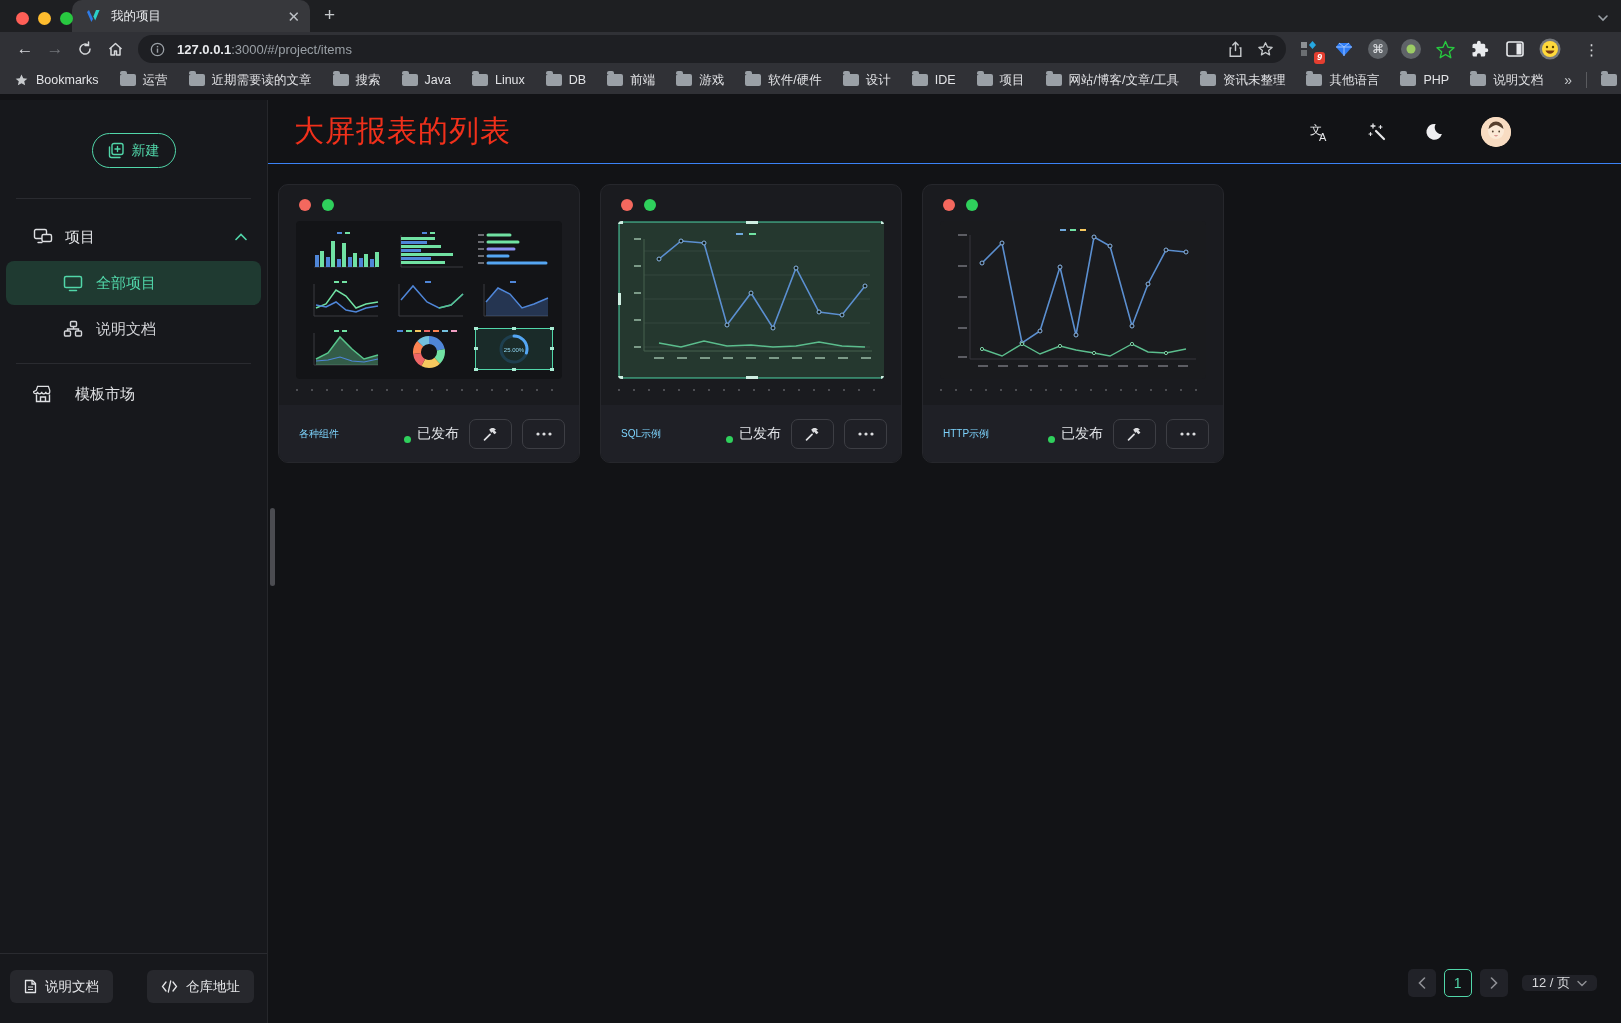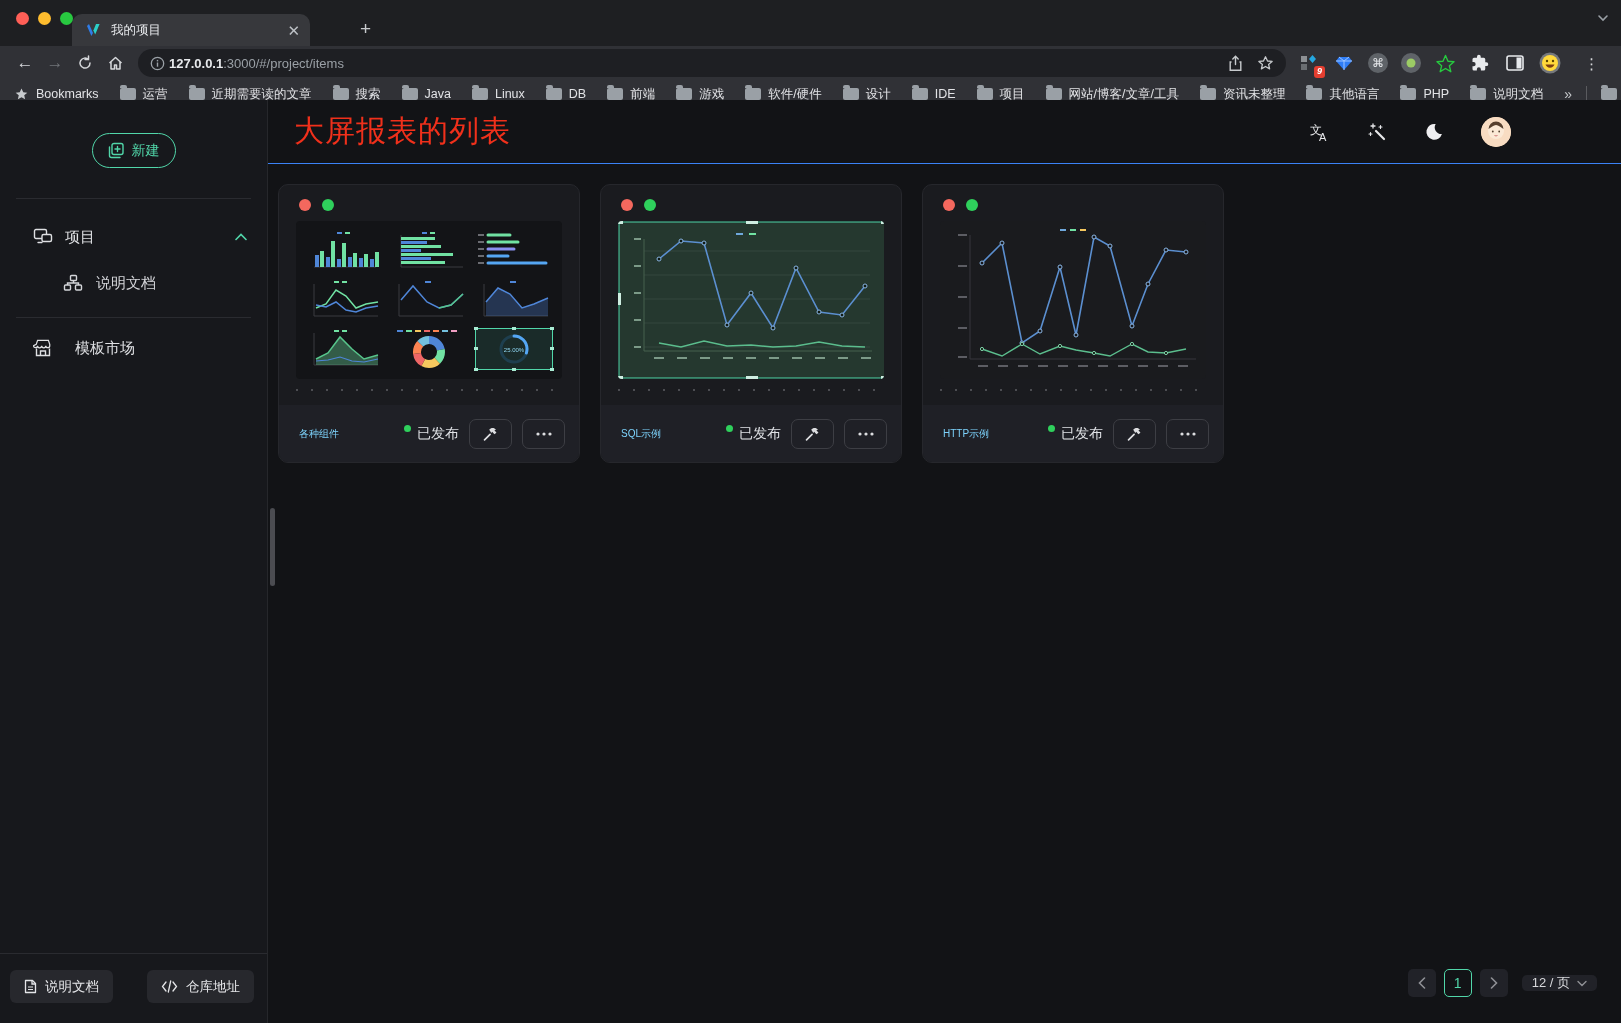--- a/index.html
+++ b/index.html
@@ -1,37 +1,37 @@
 <!DOCTYPE html>
 <html><head>
 <meta charset="utf-8">
 <style>
   * { margin:0; padding:0; box-sizing:border-box; }
   html,body { width:1621px; height:1023px; }
   body { font-family:"Liberation Sans", sans-serif; background:#121316; overflow:hidden; position:relative; color:#e6e7ea; }
   svg { display:block; }
 
   
-  .tabstrip { height:46px; background:#1e1f22; display:flex; align-items:flex-end; position:relative;gap:36px; }
+  .tabstrip { height:32px; background:#1e1f22; display:flex; align-items:flex-end; position:relative; }
   .traffic { display:flex; gap:9px; position:absolute; left:16px; top:12px; }
   .traffic i { width:13px; height:13px; border-radius:50%; display:block; }
   .t-red{background:#ff5f57;} .t-yellow{background:#febc2e;} .t-green{background:#28c840;}
   .tab { margin-left:72px; width:238px; height:32px; background:#37383c; border-radius:10px 10px 0 0;
          display:flex; align-items:center; padding:0 10px 0 14px; gap:9px; }
   .tab-title { font-size:12.5px; color:#e8eaed; flex:1; white-space:nowrap; overflow:hidden; }
   .tab-close { color:#bdc1c6; font-size:15px; line-height:1; cursor:default; }
   .newtab { color:#c7cacd; font-size:19px; margin:0 0 6px 14px; }
   .strip-chev { position:absolute; right:12px; top:12px; color:#9aa0a6; }
 
   .toolbar { height:34px; background:#303136; display:flex; align-items:center; padding:0 10px; }
   .nav-ic { width:30px; height:28px; display:flex; align-items:center; justify-content:center;
             color:#d5d7da; font-size:17px; }
   .nav-ic.disabled { color:#717479; }
   .omnibox { height:28px; flex:0 0 1148px; margin-left:8px; background:#1e1f23; border-radius:14px;
-             display:flex; align-items:center; padding:0 12px; gap:4px; }
+             display:flex; align-items:center; padding:0 12px; gap:12px; }
   .url { font-size:13px; color:#9aa0a6; white-space:nowrap; }
   .url b { color:#e8eaed; font-weight:bold; }
   .omni-right { margin-left:auto; display:flex; align-items:center; gap:14px; }
   .ext-area { display:flex; align-items:center; gap:13px; margin-left:12px; }
   .ext { position:relative; width:22px; height:22px; display:flex; align-items:center; justify-content:center; }
   .badge { position:absolute; right:-5px; bottom:-4px; background:#e43e30; color:#fff; font-size:9px;
            padding:1px 3px; border-radius:3px; line-height:1.1; font-weight:bold; }
   .circle-ext { width:20px; height:20px; border-radius:50%; background:#5f6368; display:flex; align-items:center; justify-content:center; color:#e8eaed; font-size:12px; }
   .menu-dots { color:#d5d7da; font-size:15px; letter-spacing:0; margin-left:10px; line-height:5px; width:6px; }
 
@@ -72,21 +72,21 @@
           display:flex; flex-direction:column; overflow:hidden; }
   .card-dots { display:flex; gap:11px; padding:14px 0 10px 20px; }
   .card-dots i { width:12px; height:12px; border-radius:50%; }
   .cd-red{background:#f4685e;} .cd-green{background:#2fd05c;}
   .thumb { margin:0 17px; height:158px; border-radius:4px; background:#131417; overflow:hidden; }
   .thumb.sel { background:#131417; }
   .dotrow { margin:10px 17px 0; height:2px;
             background:repeating-linear-gradient(90deg,#4c4d52 0 2px,transparent 2px 15px); }
   .card-footer { margin-top:auto; height:57px; background:#1f2026; display:flex; align-items:center; padding:0 14px 0 20px; }
   .proj-name { font-size:10px; color:#7dd3fc; }
-  .status { margin-left:auto; display:flex; align-items:flex-start; gap:6px; font-size:14px; color:#dfe1e5; }
+  .status { margin-left:auto; display:flex; align-items:flex-end; gap:6px; font-size:14px; color:#dfe1e5; }
   .status i { width:7px; height:7px; border-radius:50%; background:#2fd05c; }
   .tool-btn { width:43px; height:30px; border:1px solid #3d3e44; border-radius:7px; margin-left:10px;
               display:flex; align-items:center; justify-content:center; color:#dcdde0; background:transparent; }
   .mini-grid { display:grid; grid-template-columns:repeat(3,1fr); grid-template-rows:repeat(3,1fr);
                gap:5px; padding:8px; height:100%; }
 
   .scroll-thumb { position:absolute; left:2px; top:408px; width:5px; height:78px; background:#4b4c51; border-radius:3px; }
 
   .pagination { position:absolute; right:24px; bottom:26px; display:flex; align-items:center; gap:8px; }
   .pg-btn { width:28px; height:28px; border-radius:5px; background:#212228; display:flex; align-items:center;
@@ -314,20 +314,27 @@
         </svg>
       <span>项目</span>
       <span class="chev">
         <svg width="12" height="8" viewBox="0 0 12 8">
             <path d="M1 6.5 6 1.5 11 6.5" stroke="#51d6a9" stroke-width="1.6" fill="none" stroke-linecap="round"></path>
           </svg>
       </span>
     </div>
 
 
+    <div class="nav-item active">
+      <svg width="20" height="17" viewBox="0 0 20 17">
+          <rect x="1.5" y="1.5" width="17" height="11" rx="1.6" stroke="#51d6a9" stroke-width="1.5" fill="none"></rect>
+          <path d="M6.5 15.5h7" stroke="#51d6a9" stroke-width="1.5" stroke-linecap="round"></path>
+        </svg>
+      <span>全部项目</span>
+    </div>
 
     <div class="nav-item">
       <svg width="20" height="18" viewBox="0 0 20 18">
           <rect x="7.5" y="1.5" width="6" height="5" rx="1" stroke="#d4d5d9" stroke-width="1.4" fill="none"></rect>
           <rect x="1.5" y="11" width="6" height="5" rx="1" stroke="#d4d5d9" stroke-width="1.4" fill="none"></rect>
           <rect x="12.5" y="11" width="6" height="5" rx="1" stroke="#d4d5d9" stroke-width="1.4" fill="none"></rect>
           <path d="M10.5 6.5v2.5H4.5v2M10.5 9h5v2" stroke="#d4d5d9" stroke-width="1.4" fill="none"></path>
         </svg>
       <span>说明文档</span>
     </div>

